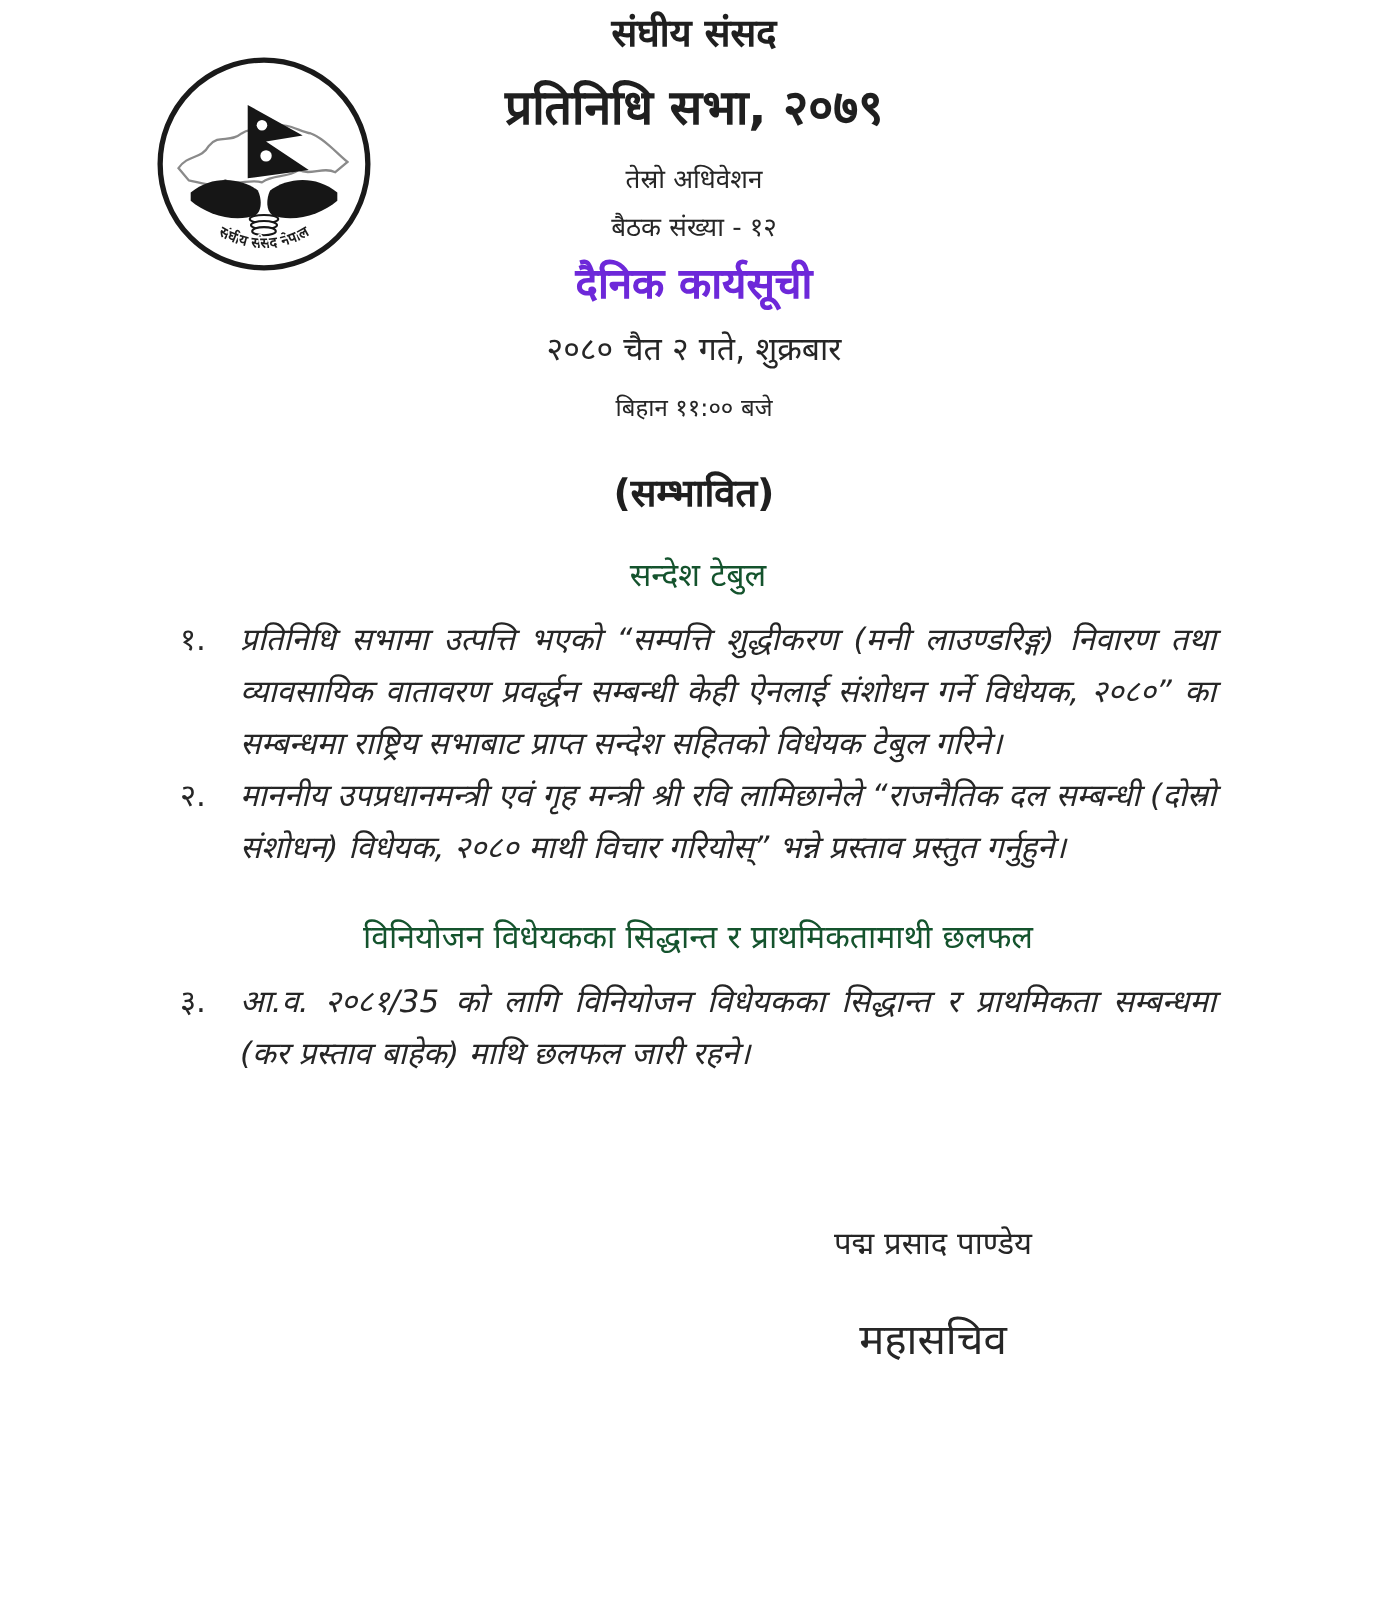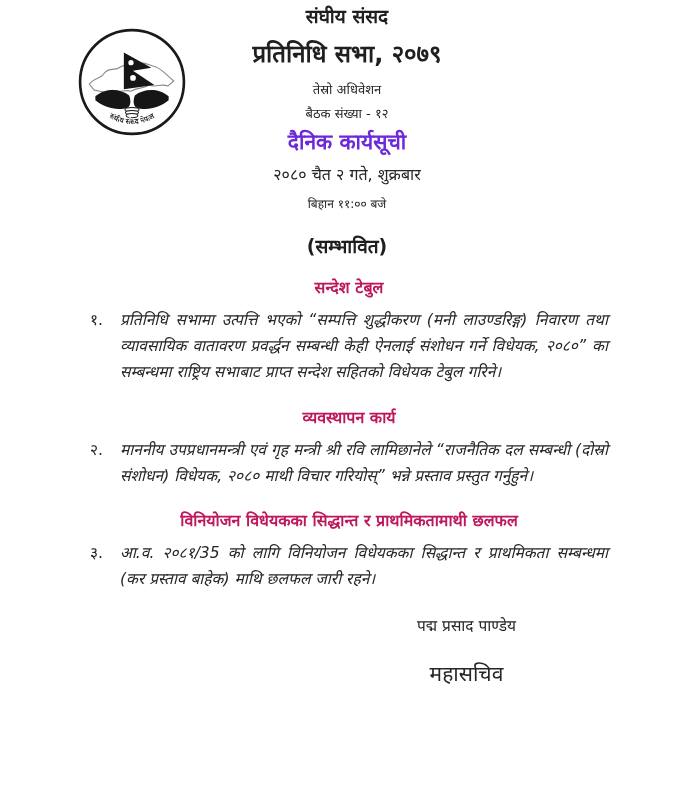--- a/index.html
+++ b/index.html
@@ -15,27 +15,27 @@
   .header{padding-top:3px;text-align:center;}
   .h-org{font-size:19px;font-weight:700;color:#1f1f1f;}
   .h-house{font-size:24px;font-weight:700;margin-top:7px;color:#1f1f1f;}
   .h-session{font-size:13px;margin-top:11px;}
   .h-meeting{font-size:13px;margin-top:6px;}
   .h-doctitle{font-size:21px;font-weight:700;margin-top:5px;color:#6d28d9;}
   .h-date{font-size:16px;margin-top:8px;}
   .h-time{font-size:12px;margin-top:10px;}
   .h-probable{font-size:19px;font-weight:700;margin-top:21px;color:#1f1f1f;}
   .content{padding:0 86px 0 90px;}
-  .sec-heading{text-align:center;font-size:16px;font-weight:700;margin:17px 0 9px 0;color:#be185d;}
+  .sec-heading{text-align:center;font-size:16px;font-weight:400;margin:17px 0 9px 0;color:#14532d;}
   .item{display:flex;align-items:flex-start;}
   .item-num{flex:none;width:30px;font-size:15.5px;line-height:26px;}
   .item-text{flex:1;font-size:15.5px;line-height:26px;text-align:justify;margin:0;font-style:italic;}
   .signature{margin-top:22px;text-align:right;padding-right:92px;}
   .sig-inner{display:inline-block;text-align:center;}
-  .sig-name{font-size:15.5px;}
+  .sig-name{font-size:15.5px;margin-top:48px;}
   .sig-title{font-size:21px;margin-top:23px;}
   .seal-text{font-size:7px;fill:#1d1d1d;paint-order:stroke;stroke:#ffffff;stroke-width:1.6px;font-weight:700;}
 </style>
 </head>
 <body>
 
 <div class="page">
 
   <div class="logo">
     <svg viewBox="0 0 110 110" width="112" height="112">
@@ -73,21 +73,20 @@
   </div>
 
   <div class="content">
 
     <div class="sec-heading">सन्देश टेबुल</div>
     <div class="item">
       <span class="item-num">१.</span>
       <p class="item-text">प्रतिनिधि सभामा उत्पत्ति भएको “सम्पत्ति शुद्धीकरण (मनी लाउण्डरिङ्ग) निवारण तथा व्यावसायिक वातावरण प्रवर्द्धन सम्बन्धी केही ऐनलाई संशोधन गर्ने विधेयक, २०८०” का सम्बन्धमा राष्ट्रिय सभाबाट प्राप्त सन्देश सहितको विधेयक टेबुल गरिने।</p>
     </div>
 
-    <div class="sec-heading" style="margin-top:21px;">व्यवस्थापन कार्य</div>
     <div class="item">
       <span class="item-num">२.</span>
       <p class="item-text">माननीय उपप्रधानमन्त्री एवं गृह मन्त्री श्री रवि लामिछानेले “राजनैतिक दल सम्बन्धी (दोस्रो संशोधन) विधेयक, २०८० माथी विचार गरियोस्” भन्ने प्रस्ताव प्रस्तुत गर्नुहुने।</p>
     </div>
 
     <div class="sec-heading" style="margin-top:20px;">विनियोजन विधेयकका सिद्धान्त र प्राथमिकतामाथी छलफल</div>
     <div class="item">
       <span class="item-num">३.</span>
       <p class="item-text">आ.व. २०८१/35 को लागि विनियोजन विधेयकका सिद्धान्त र प्राथमिकता सम्बन्धमा (कर प्रस्ताव बाहेक) माथि छलफल जारी रहने।</p>
     </div>

